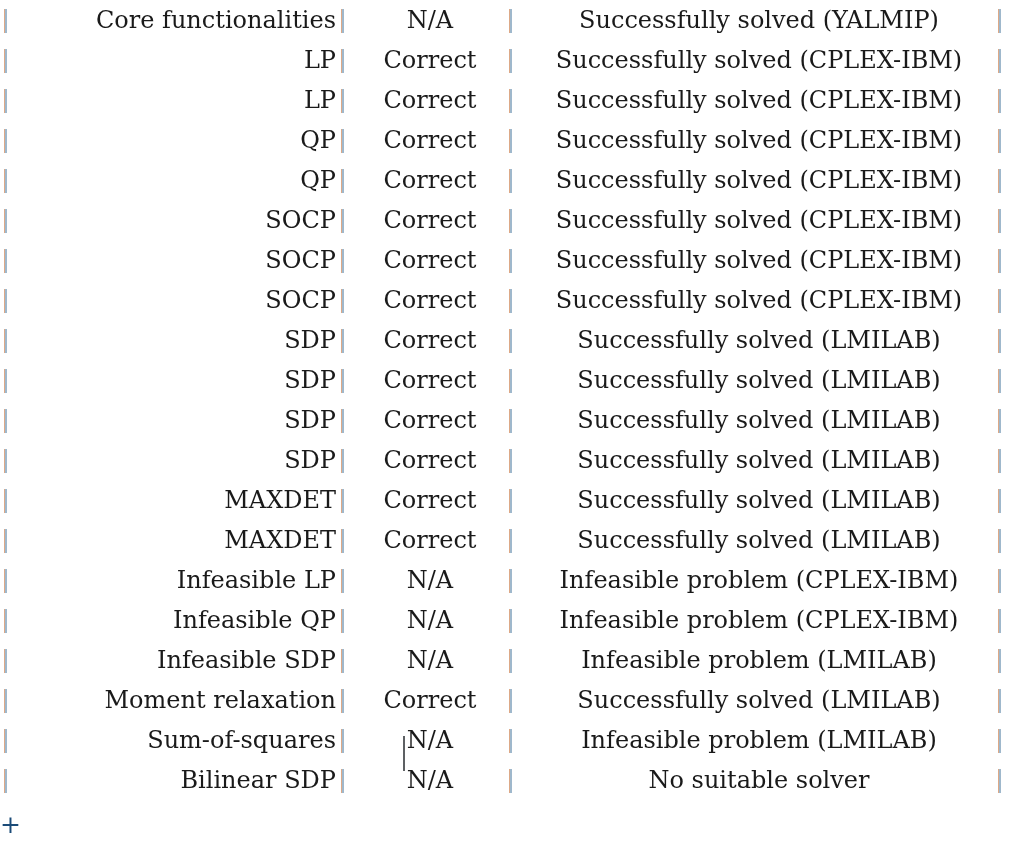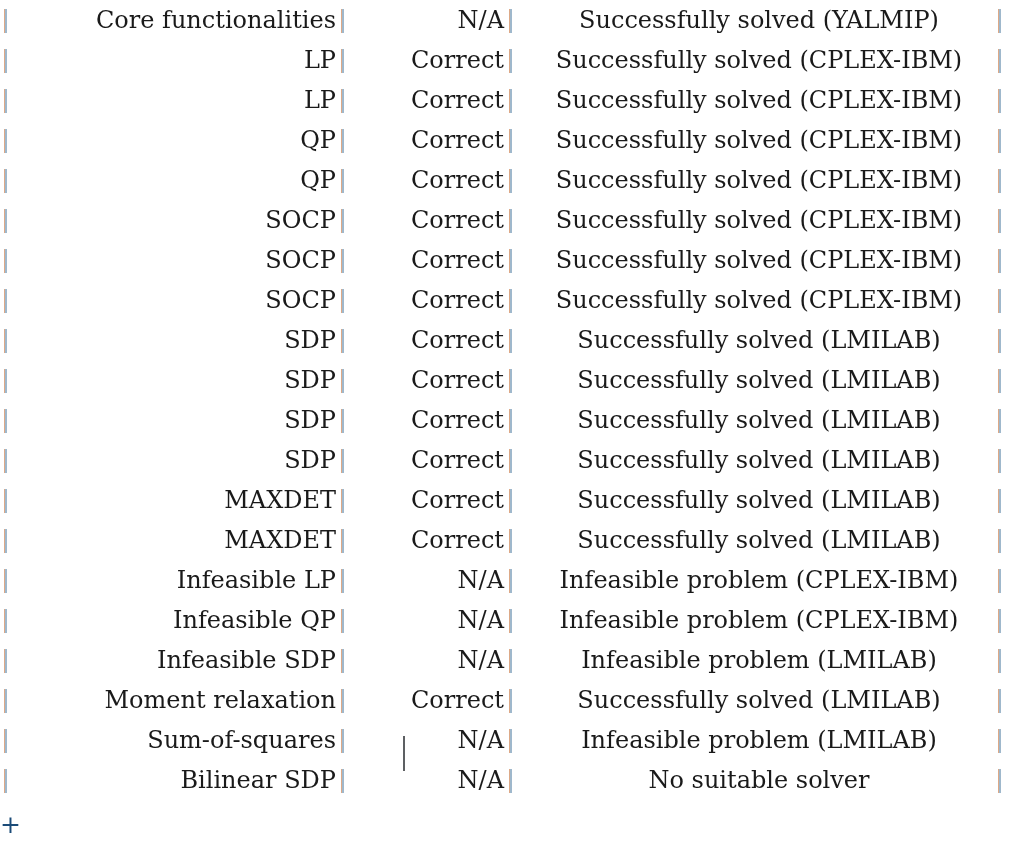--- a/index.html
+++ b/index.html
@@ -45,21 +45,21 @@
   .cell {
     position: absolute;
     top: 0;
     height: 40px;
     line-height: 40px;
     white-space: pre;
     font-variant-ligatures: none;
   }
 
   .col-name  { left: 14px;  width: 322px; text-align: right; }
-  .col-valid { left: 356px; width: 148px; text-align: right; }
+  .col-valid { left: 356px; width: 148px; text-align: center; }
   .col-stat  { left: 524px; width: 470px; text-align: center; }
 
   
   .vbar {
     position: absolute;
     top: 9px;
     width: 2px;
     height: 24px;
     background: #9fb8cc;
   }

